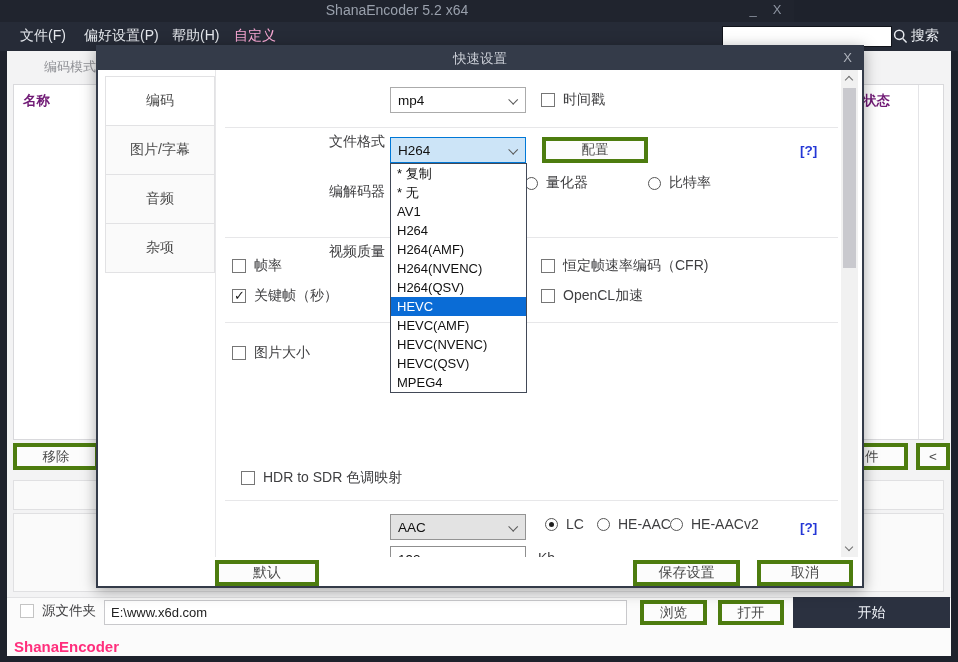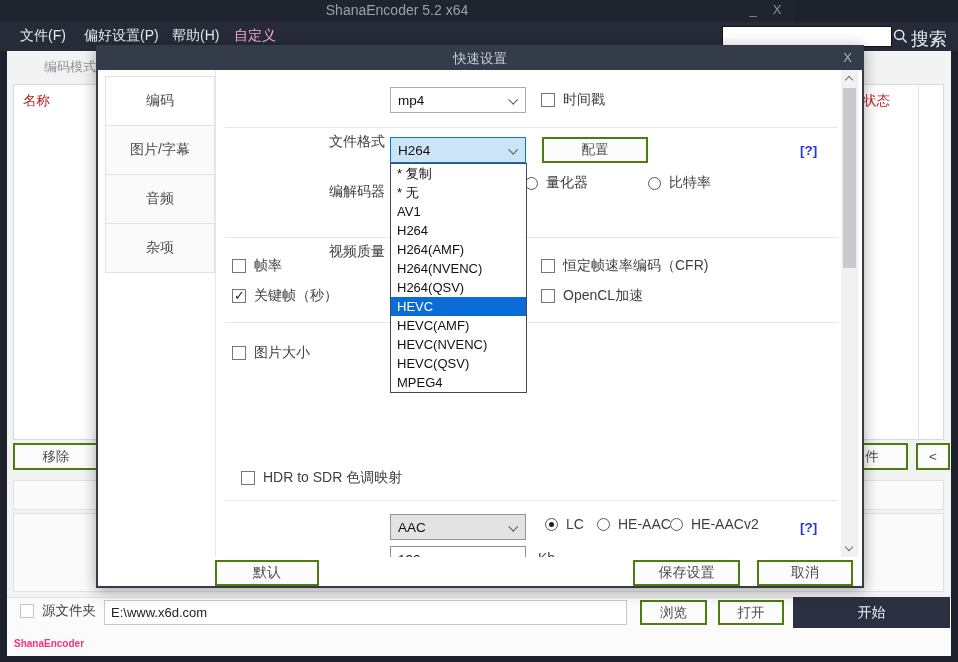--- a/index.html
+++ b/index.html
@@ -14,35 +14,35 @@
   .titlebar .title { position:absolute; left:0; right:0; top:2px; text-align:center;
                      color:#99a0ac; font-size:14px; }
   .cap-btn { position:absolute; top:0; width:26px; height:22px; color:#8d94a1; font-size:13px;
              text-align:center; line-height:20px; }
   .menubar { left:0; top:22px; width:958px; height:29px; background:#262b37; }
   .menu-item { position:absolute; top:5px; color:#e4e7ec; font-size:14px; }
   .menu-accent { color:#f9a8d4; }
   .search-input { position:absolute; left:722px; top:4px; width:170px; height:21px;
                   border:1px solid #11141b; background:#fff; font-size:13px; padding:0 5px;
                   outline:none; font-family:inherit; }
-  .search-label { position:absolute; left:911px; top:5px; color:#e7eaef; font-size:18px; }
+  .search-label { position:absolute; left:911px; top:5px; color:#e7eaef; font-size:14px; }
 
   
   .main-area { left:7px; top:51px; width:944px; height:605px; background:#f3f3f4; }
   .mode-tab { left:44px; top:58px; color:#8f9095; font-size:13px; }
   .list-panel { left:13px; top:84px; width:931px; height:356px; background:#fff; border:1px solid #d9d9dc; }
-  .col-header { position:absolute; top:7px; font-size:13.5px; color:#b91c1c; }
+  .col-header { position:absolute; top:7px; font-size:13.5px; color:#701a75;font-weight:bold; }
   .col-sep { position:absolute; left:904px; top:0; width:1px; height:354px; background:#e4e4e7; }
-  .btn { background:#fcfcfc; border:2px solid #4d7c0f; color:#4b4b4b; font-size:13.5px;
+  .btn { background:#fcfcfc; border:4px solid #4d7c0f; color:#4b4b4b; font-size:13.5px;
          text-align:center; display:flex; align-items:center; justify-content:center; }
   .panel-box { background:#fafafa; border:1px solid #e0e0e2; }
 
   .bottom-bar { left:7px; top:597px; width:944px; height:32px; background:#fbfbfb; border-top:1px solid #e2e2e4; }
   .statusbar { left:7px; top:629px; width:944px; height:27px; background:#fbfbfb; }
-  .brand { left:14px; top:638px; color:#ff2e7c; font-weight:bold; font-size:10px; }
+  .brand { left:14px; top:638px; color:#ff2e7c; font-weight:bold; font-size:15px; }
   .path-input { left:104px; top:600px; width:523px; height:25px; border:1px solid #c9c9cc;
                 background:#fff; font-size:13px; padding:0 6px; outline:none; font-family:inherit; color:#222; }
   .start-btn { left:793px; top:597px; width:157px; height:31px; background:#2b3140; color:#eceff5;
                border:none; font-size:14px; display:flex; align-items:center; justify-content:center; }
 
   
   .cb-row, .radio-row { position:absolute; display:flex; align-items:center; gap:8px; }
   .cb-box { width:14px; height:14px; background:#fff; border:1px solid #767676; position:relative; flex:0 0 auto; }
   .cb-box.checked::after { content:"✓"; position:absolute; left:1px; top:-2px; font-size:13px;
                            font-weight:bold; color:#1c1c1c; }

